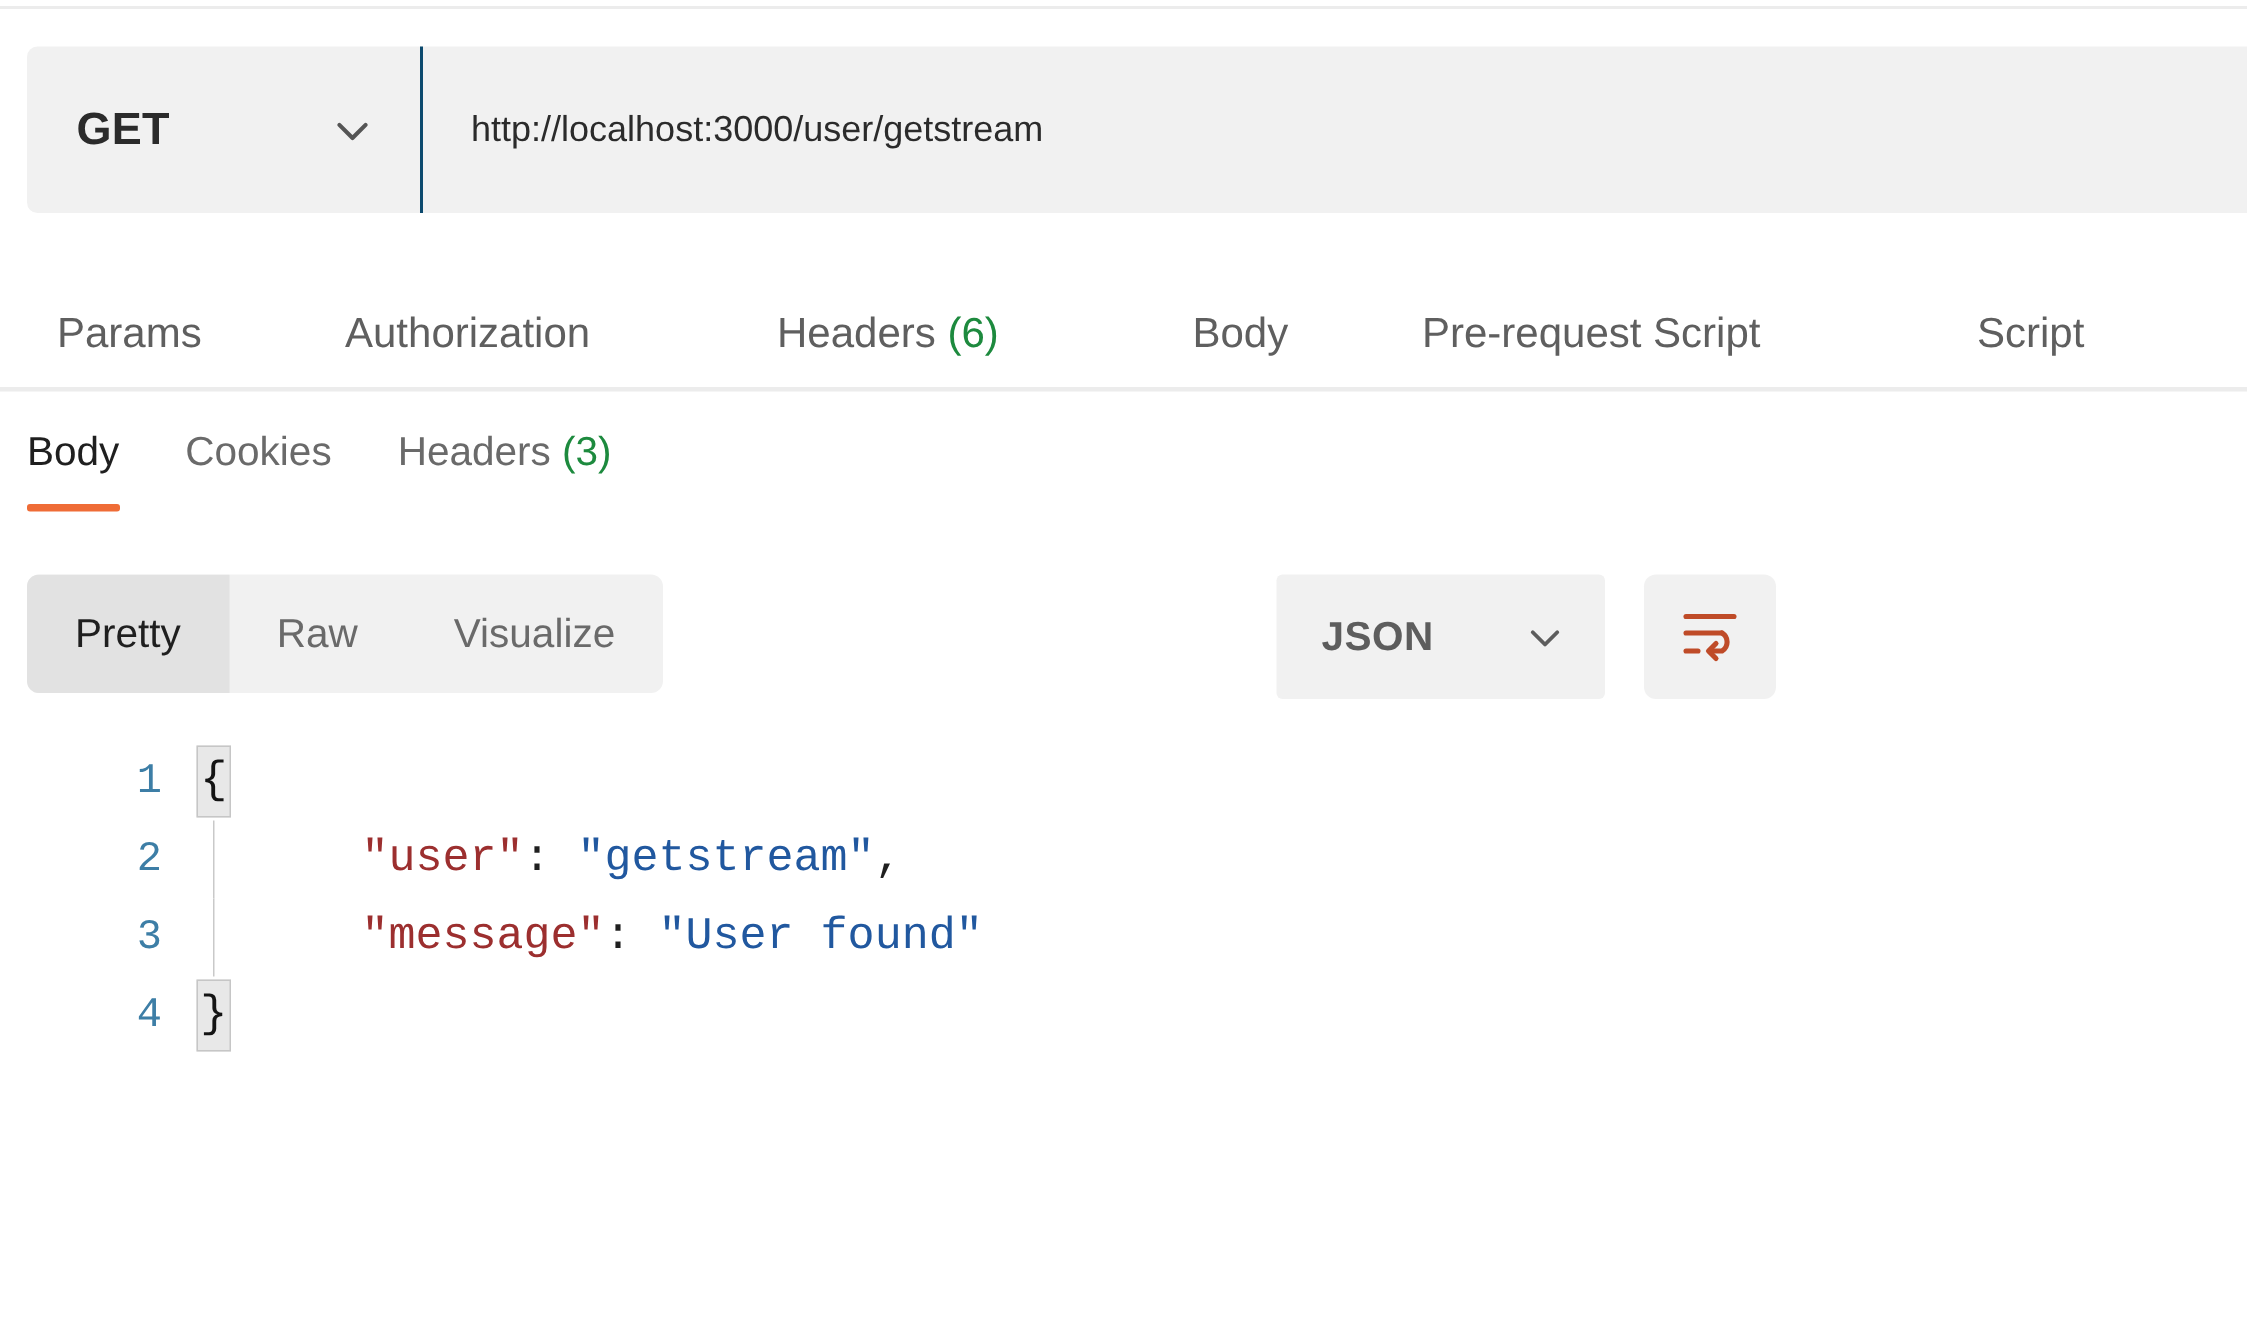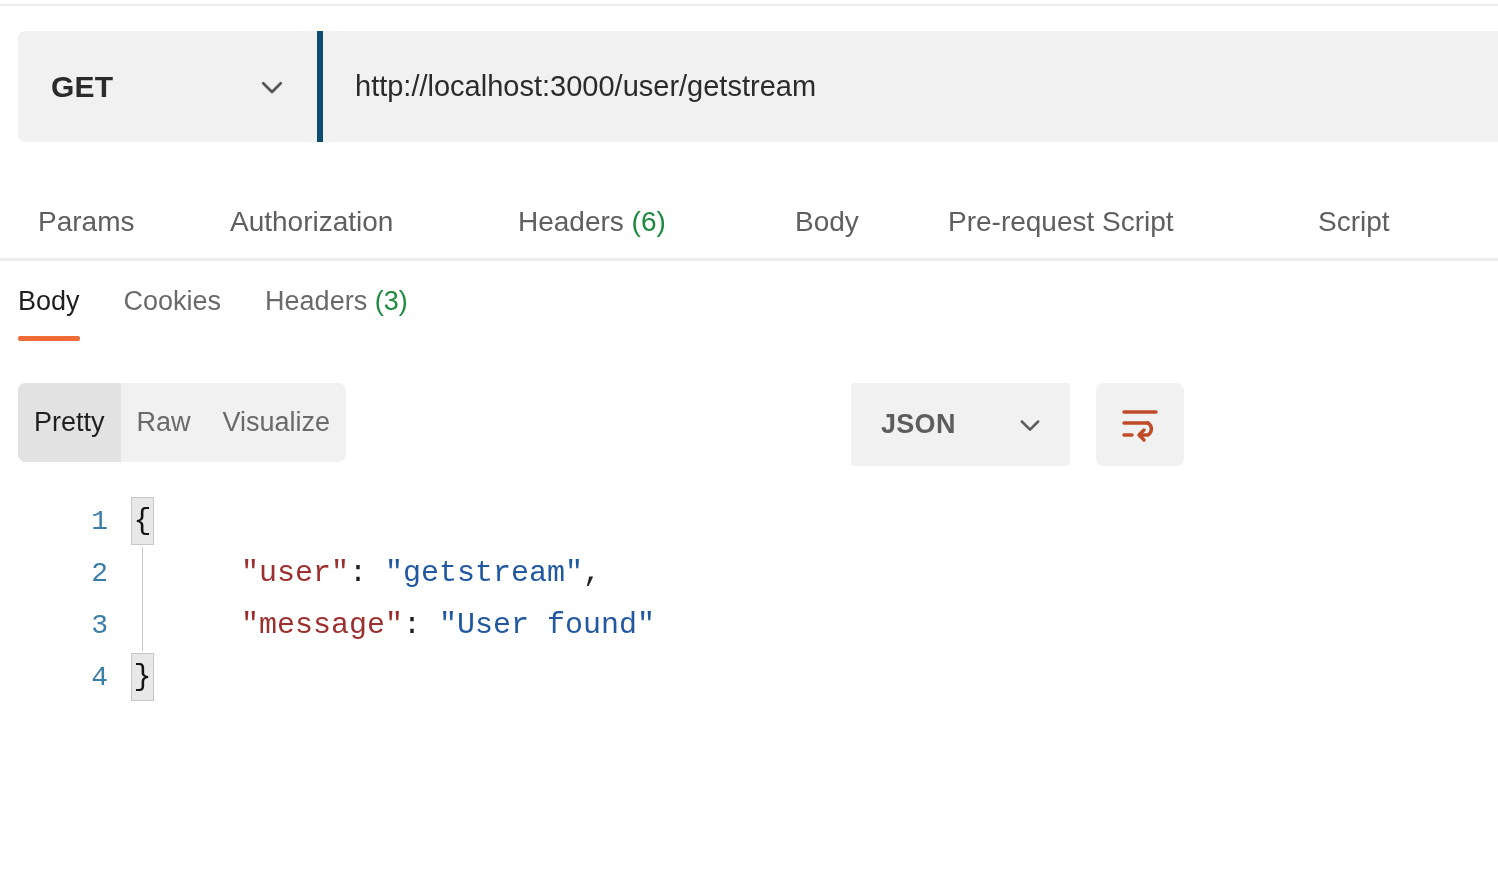--- a/index.html
+++ b/index.html
@@ -32,27 +32,27 @@
     top: 31px;
     width: 1490px;
     height: 111px;
     background: #f1f1f1;
     border-radius: 7px 0 0 7px;
     box-sizing: border-box;
     display: flex;
     align-items: stretch;
   }
   .method-box {
-    width: 305px;
+    width: 264px;
     display: flex;
     align-items: center;
     padding-left: 33px;
     box-sizing: border-box;
     position: relative;
-    border-right: 6px solid #0c4a6e;
+    border-right: 2px solid #0c4a6e;
   }
   .method-label {
     font-size: 30px;
     font-weight: 700;
     color: #2b2b2b;
     letter-spacing: .2px;
   }
   .method-chevron {
     position: absolute;
     right: 30px;
@@ -62,21 +62,21 @@
     display: block;
   }
   .url-input-wrap {
     flex: 1;
     display: flex;
     align-items: center;
     padding-left: 32px;
     box-sizing: border-box;
   }
   .url-text {
-    font-size: 29px;
+    font-size: 24px;
     color: #2b2b2b;
     font-family: "Liberation Sans", sans-serif;
     white-space: nowrap;
   }
 
   
   .req-tabs {
     position: absolute;
     left: 0;
     top: 184px;
@@ -147,21 +147,21 @@
     display: flex;
     align-items: stretch;
     overflow: hidden;
   }
   .seg {
     display: flex;
     align-items: center;
     justify-content: center;
     font-size: 27px;
     color: #6a6a6a;
-    padding: 0 16px;
+    padding: 0 32px;
     cursor: pointer;
     white-space: nowrap;
   }
   .seg.active {
     background: #e2e2e2;
     color: #1f1f1f;
   }
 
   .format-select {
     position: absolute;

